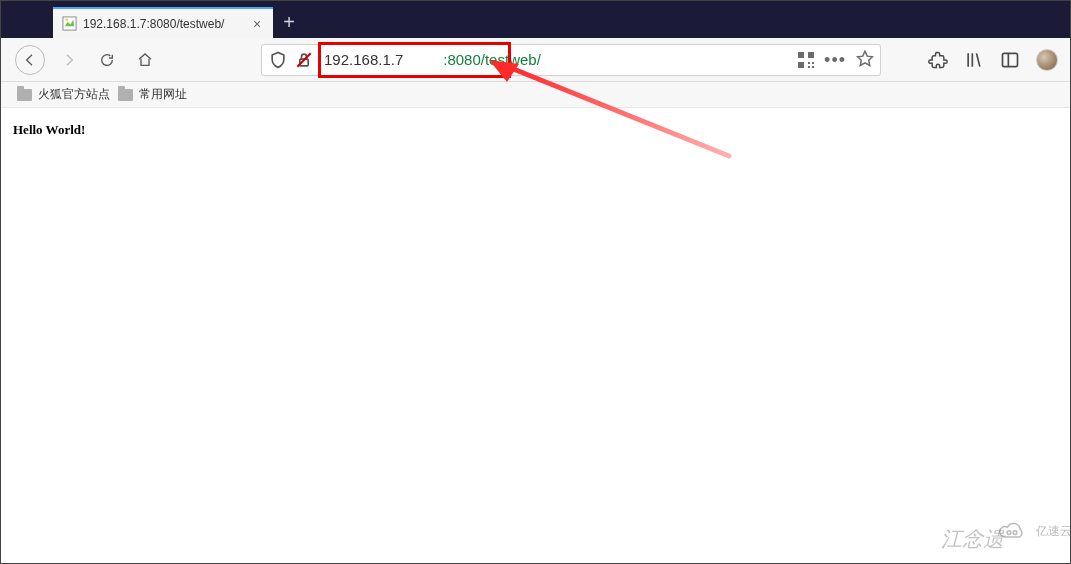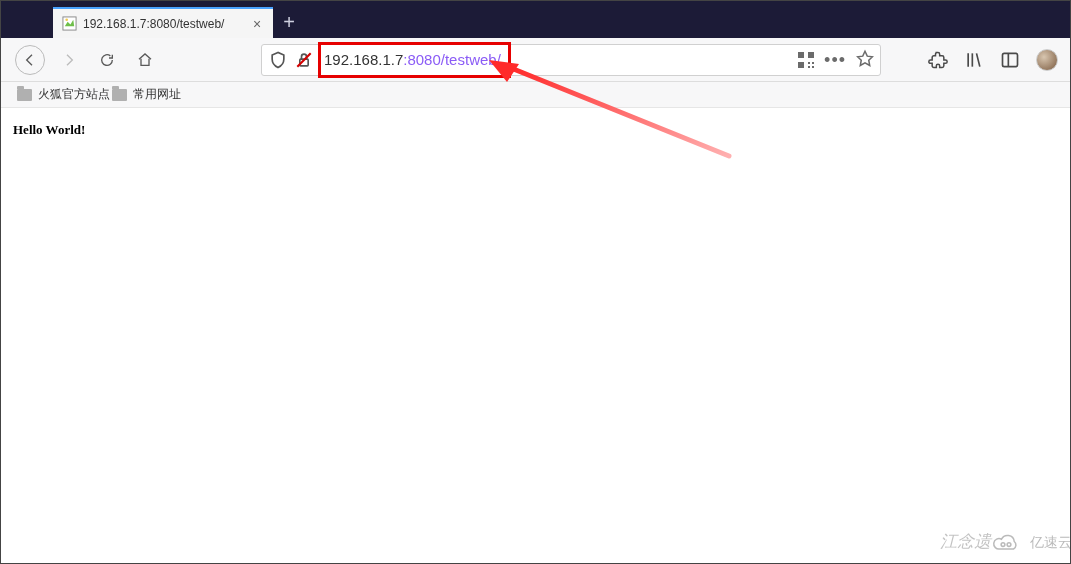--- a/index.html
+++ b/index.html
@@ -84,65 +84,65 @@
       border: 3px solid #e60000;
       pointer-events: none;
     }
     .url-text {
       flex: 1;
       font-size: 15px;
       color: #333;
       padding-left: 4px;
       white-space: nowrap;
     }
-    .url-text .dim { color: #8b5cf6; }
+    .url-text .dim { color: #15803d; margin-left: 40px; }
     .url-right { display: flex; align-items: center; gap: 10px; color: #6b6b6b; }
     .qr { width: 16px; height: 16px; }
     .dots { font-size: 18px; letter-spacing: 1px; line-height: 12px; }
     .star svg { width: 18px; height: 18px; }
     .right-icons {
       display: flex; align-items: center; gap: 16px; margin-left: auto; color: #4a4a4a;
     }
     .right-icons .ico { width: 20px; height: 20px; display:flex; align-items:center; justify-content:center; }
     .right-icons .avatar { width: 22px; height: 22px; border-radius: 50%; background: radial-gradient(circle at 35% 35%, #d8c6b0, #7a5a3f); border: 1px solid #ccc; }
     .bookmarks-bar {
       height: 26px;
       background: #f7f7f8;
       border-bottom: 1px solid #e6e6e6;
       display: flex; align-items: center;
-      padding: 0 16px; gap: 2px;
+      padding: 0 16px; gap: 8px;
       font-size: 12px; color: #333;
     }
     .bm-item { display: flex; align-items: center; gap: 6px; cursor: pointer; }
     .folder-ico { width: 15px; height: 12px; background: #b0b0b0; position: relative; border-radius: 1px; }
     .folder-ico::before { content:''; position:absolute; top:-3px; left:0; width:7px; height:3px; background:#b0b0b0; border-radius:1px 1px 0 0; }
     .content {
       padding: 14px 12px;
       font-family: "Times New Roman", serif;
     }
     .content h3 { font-size: 13px; font-weight: bold; }
     .arrow-annotation {
       position: absolute;
       left: 480px; top: 55px;
       width: 260px; height: 110px;
       pointer-events: none;
     }
     .watermark1 {
       position: absolute;
-      right: 79px; bottom: 10px;
-      font-size: 17px; font-style: italic;
+      right: 66px; bottom: 10px;
+      font-size: 21px; font-style: italic;
       color: rgba(80,80,80,0.35);
       font-family: "KaiTi", serif;
     }
     .watermark2 {
       position: absolute;
-      right: -2px; bottom: 10px;
+      right: -2px; bottom: 22px;
       display: flex; align-items: center; gap: 9px;
       color: rgba(130,130,130,0.55);
-      font-size: 14px;
+      font-size: 12px;
     }
     .watermark2 .cloud { width: 30px; height: 20px; }
   </style>
 </head>
 <body>
 
 <div class="tab-strip">
   <div class="tab">
     <span class="favicon">
       <svg viewBox="0 0 16 16">

